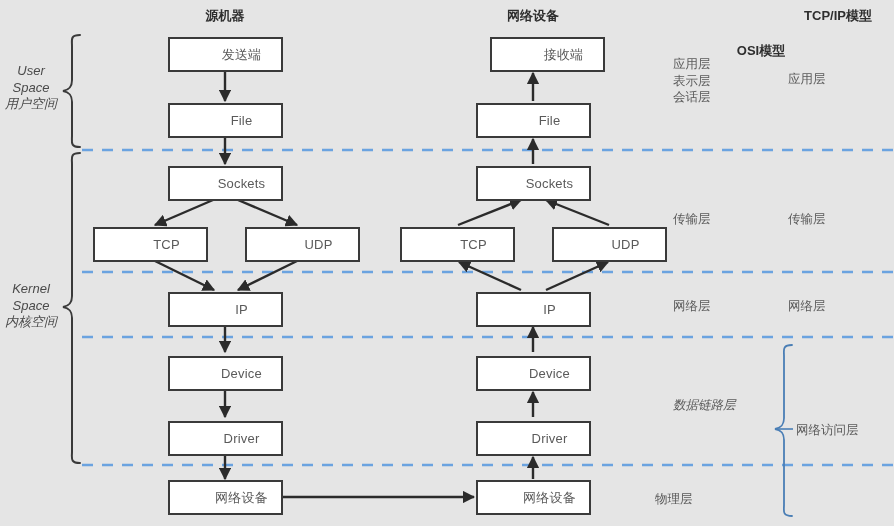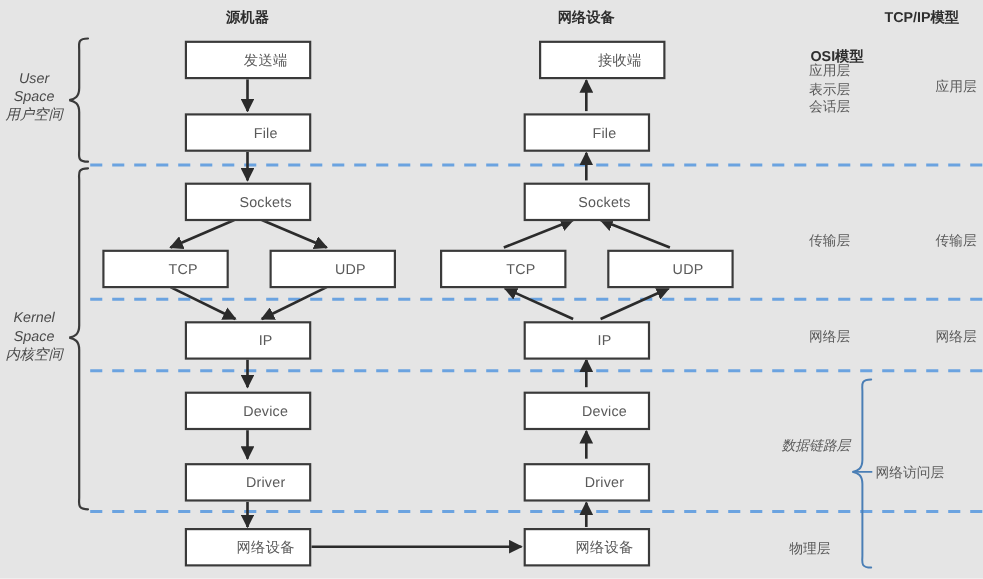--- a/index.html
+++ b/index.html
@@ -53,21 +53,21 @@
     color: #4a4a4a;
     text-align: center;
     line-height: 1.28;
     white-space: pre-line;
     font-style: italic;
   }
   .model-label {
     position: absolute;
     font-size: 12.5px;
     color: #5a5a5a;
-    text-align: right;
+    text-align: left;
     line-height: 1.32;
     white-space: pre-line;
   }
 </style>
 </head>
 <body>
 
 <div id="stage">
 
   <svg id="svg-layer" viewBox="0 0 894 526">

